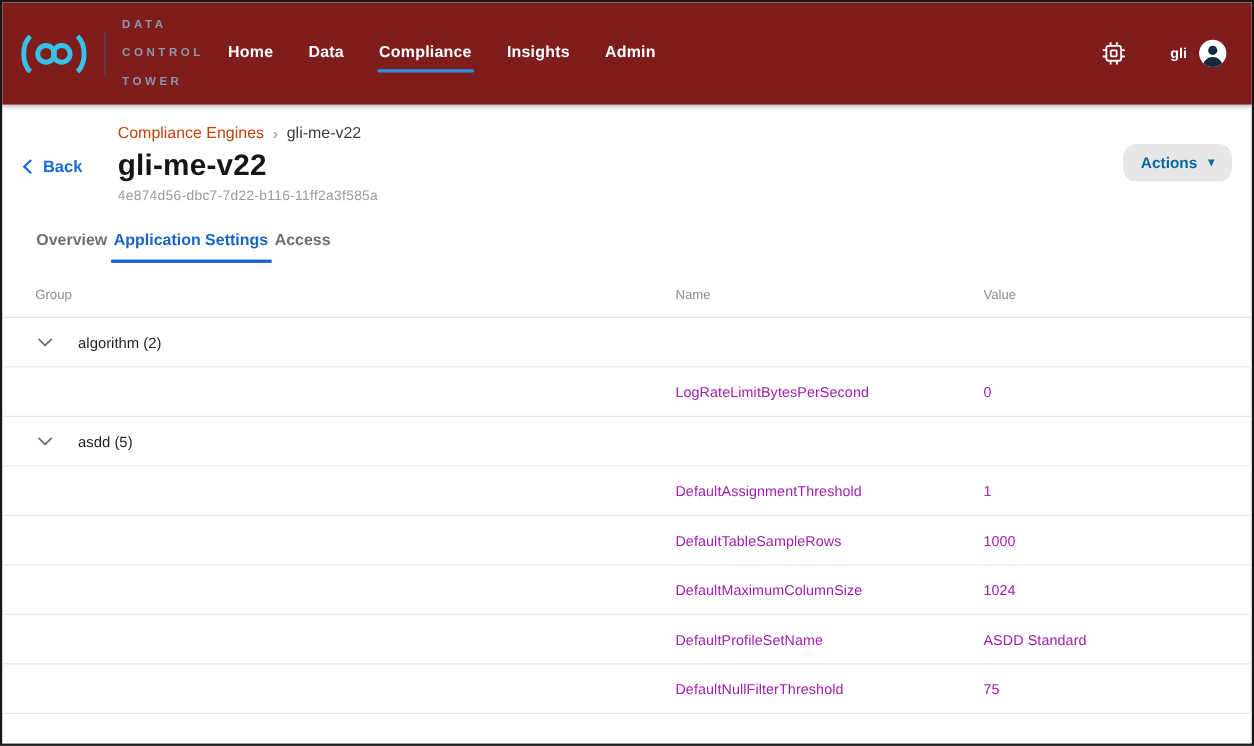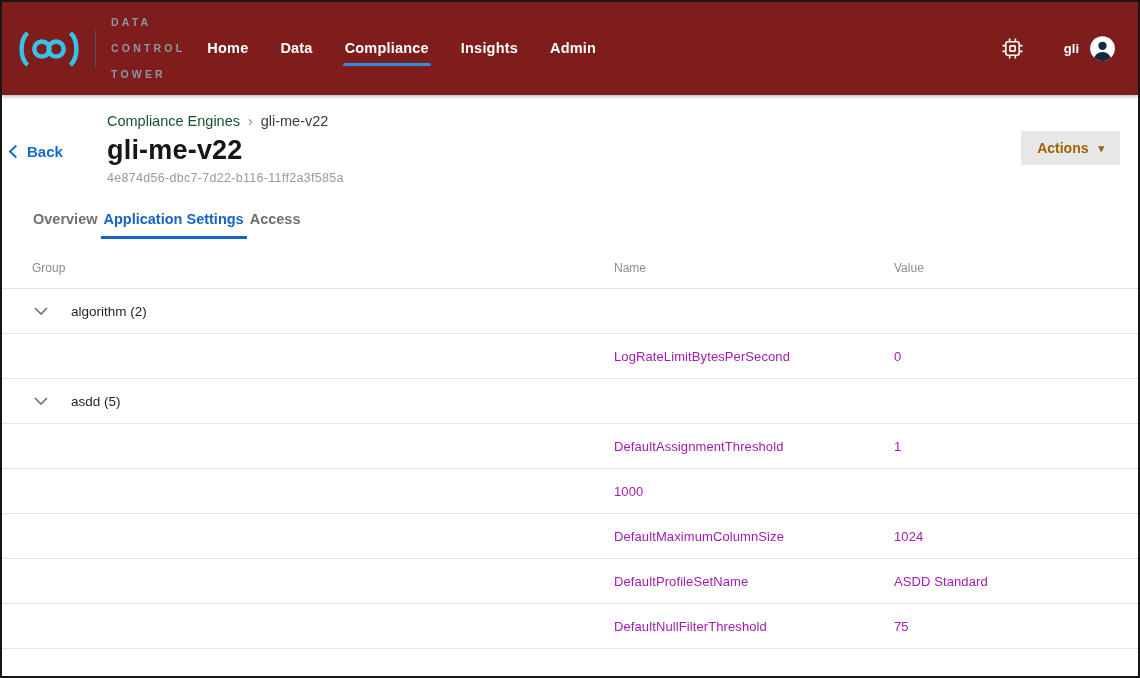--- a/index.html
+++ b/index.html
@@ -52,36 +52,36 @@
     border-radius: 2px;
   }
   .nav-right { margin-left: auto; display: flex; align-items: center; }
   .chip-btn { margin-right: 40px; display: flex; cursor: pointer; }
   .nav-username { color: #ffffff; font-weight: 700; font-size: 13px; margin-right: 10px; }
   .avatar-btn { display: flex; cursor: pointer; }
 
   
   .page-header { position: relative; padding: 18px 18px 0 105px; }
   .breadcrumb { font-size: 14.5px; display: flex; align-items: center; }
-  .crumb-link { color: #14532d; font-weight: 500; cursor: pointer; }
+  .crumb-link { color: #c2410c; font-weight: 500; cursor: pointer; }
   .crumb-sep { color: #8a8a8a; margin: 0 8px; font-size: 14px; }
   .crumb-current { color: #3c3c3c; }
   .page-title { font-size: 27px; font-weight: 700; color: #161616; margin: 6px 0 5px; letter-spacing: 0.2px; }
   .page-uuid { font-size: 12.5px; color: #9a9a9a; letter-spacing: 0.3px; }
   .back-link {
-    position: absolute; left: 6px; top: 48px;
+    position: absolute; left: 18px; top: 48px;
     color: #1669D2; font-weight: 600; font-size: 15px;
     display: flex; align-items: center; gap: 9px; cursor: pointer;
   }
   .actions-btn {
     position: absolute; right: 18px; top: 36px;
-    background: #E7E7E7; border: none; border-radius: 0;
+    background: #E7E7E7; border: none; border-radius: 12px;
     padding: 9px 16px;
     font-family: "Liberation Sans", sans-serif;
-    font-size: 14px; font-weight: 700; color: #a16207;
+    font-size: 14px; font-weight: 700; color: #0369a1;
     display: flex; align-items: center; gap: 10px;
     cursor: pointer;
   }
   .actions-caret { font-size: 11px; line-height: 1; }
 
   
   .tabs { display: flex; padding-left: 28px; margin-top: 22px; }
   .tab {
     font-size: 14.5px; font-weight: 700; color: #6f6f6f;
     padding: 4px 3px 12px; position: relative; cursor: pointer;
@@ -230,20 +230,21 @@
         <div></div>
         <div></div>
       </div>
       <div class="t-row">
         <div></div>
         <div class="name-cell">DefaultAssignmentThreshold</div>
         <div class="value-cell">1</div>
       </div>
       <div class="t-row">
         <div></div>
+        <div class="name-cell">DefaultTableSampleRows</div>
         <div class="value-cell">1000</div>
       </div>
       <div class="t-row">
         <div></div>
         <div class="name-cell">DefaultMaximumColumnSize</div>
         <div class="value-cell">1024</div>
       </div>
       <div class="t-row">
         <div></div>
         <div class="name-cell">DefaultProfileSetName</div>

